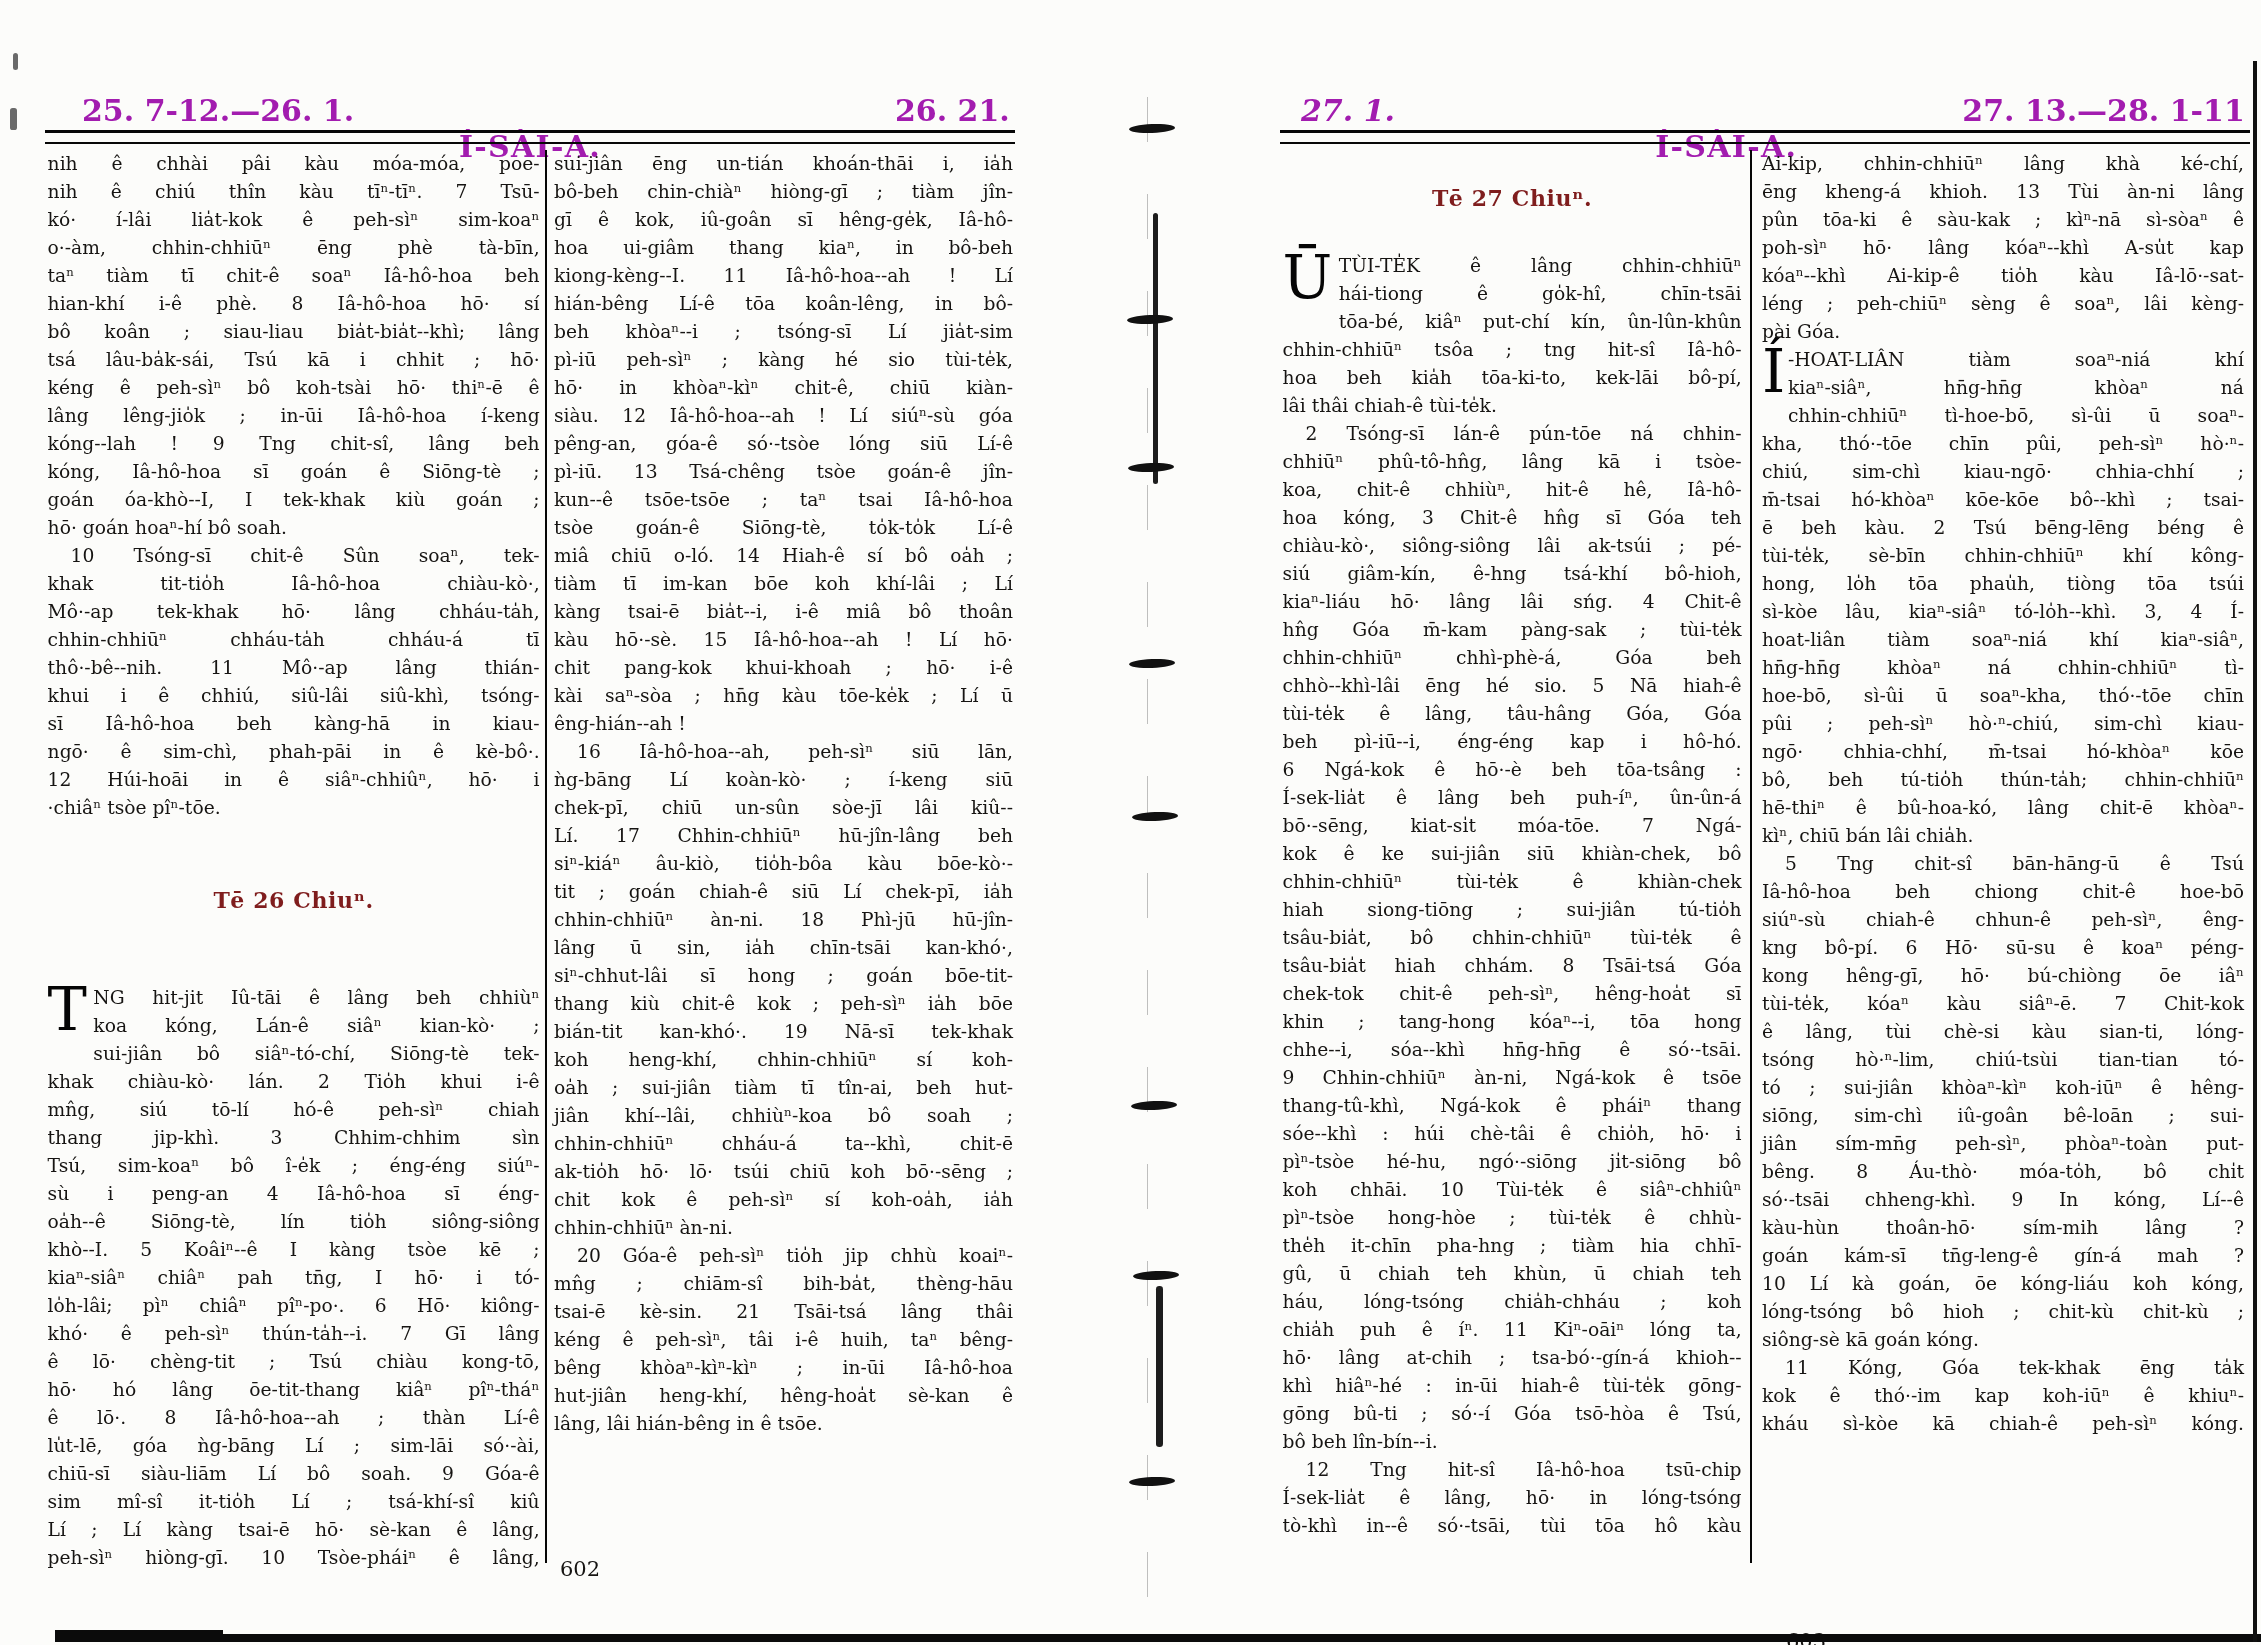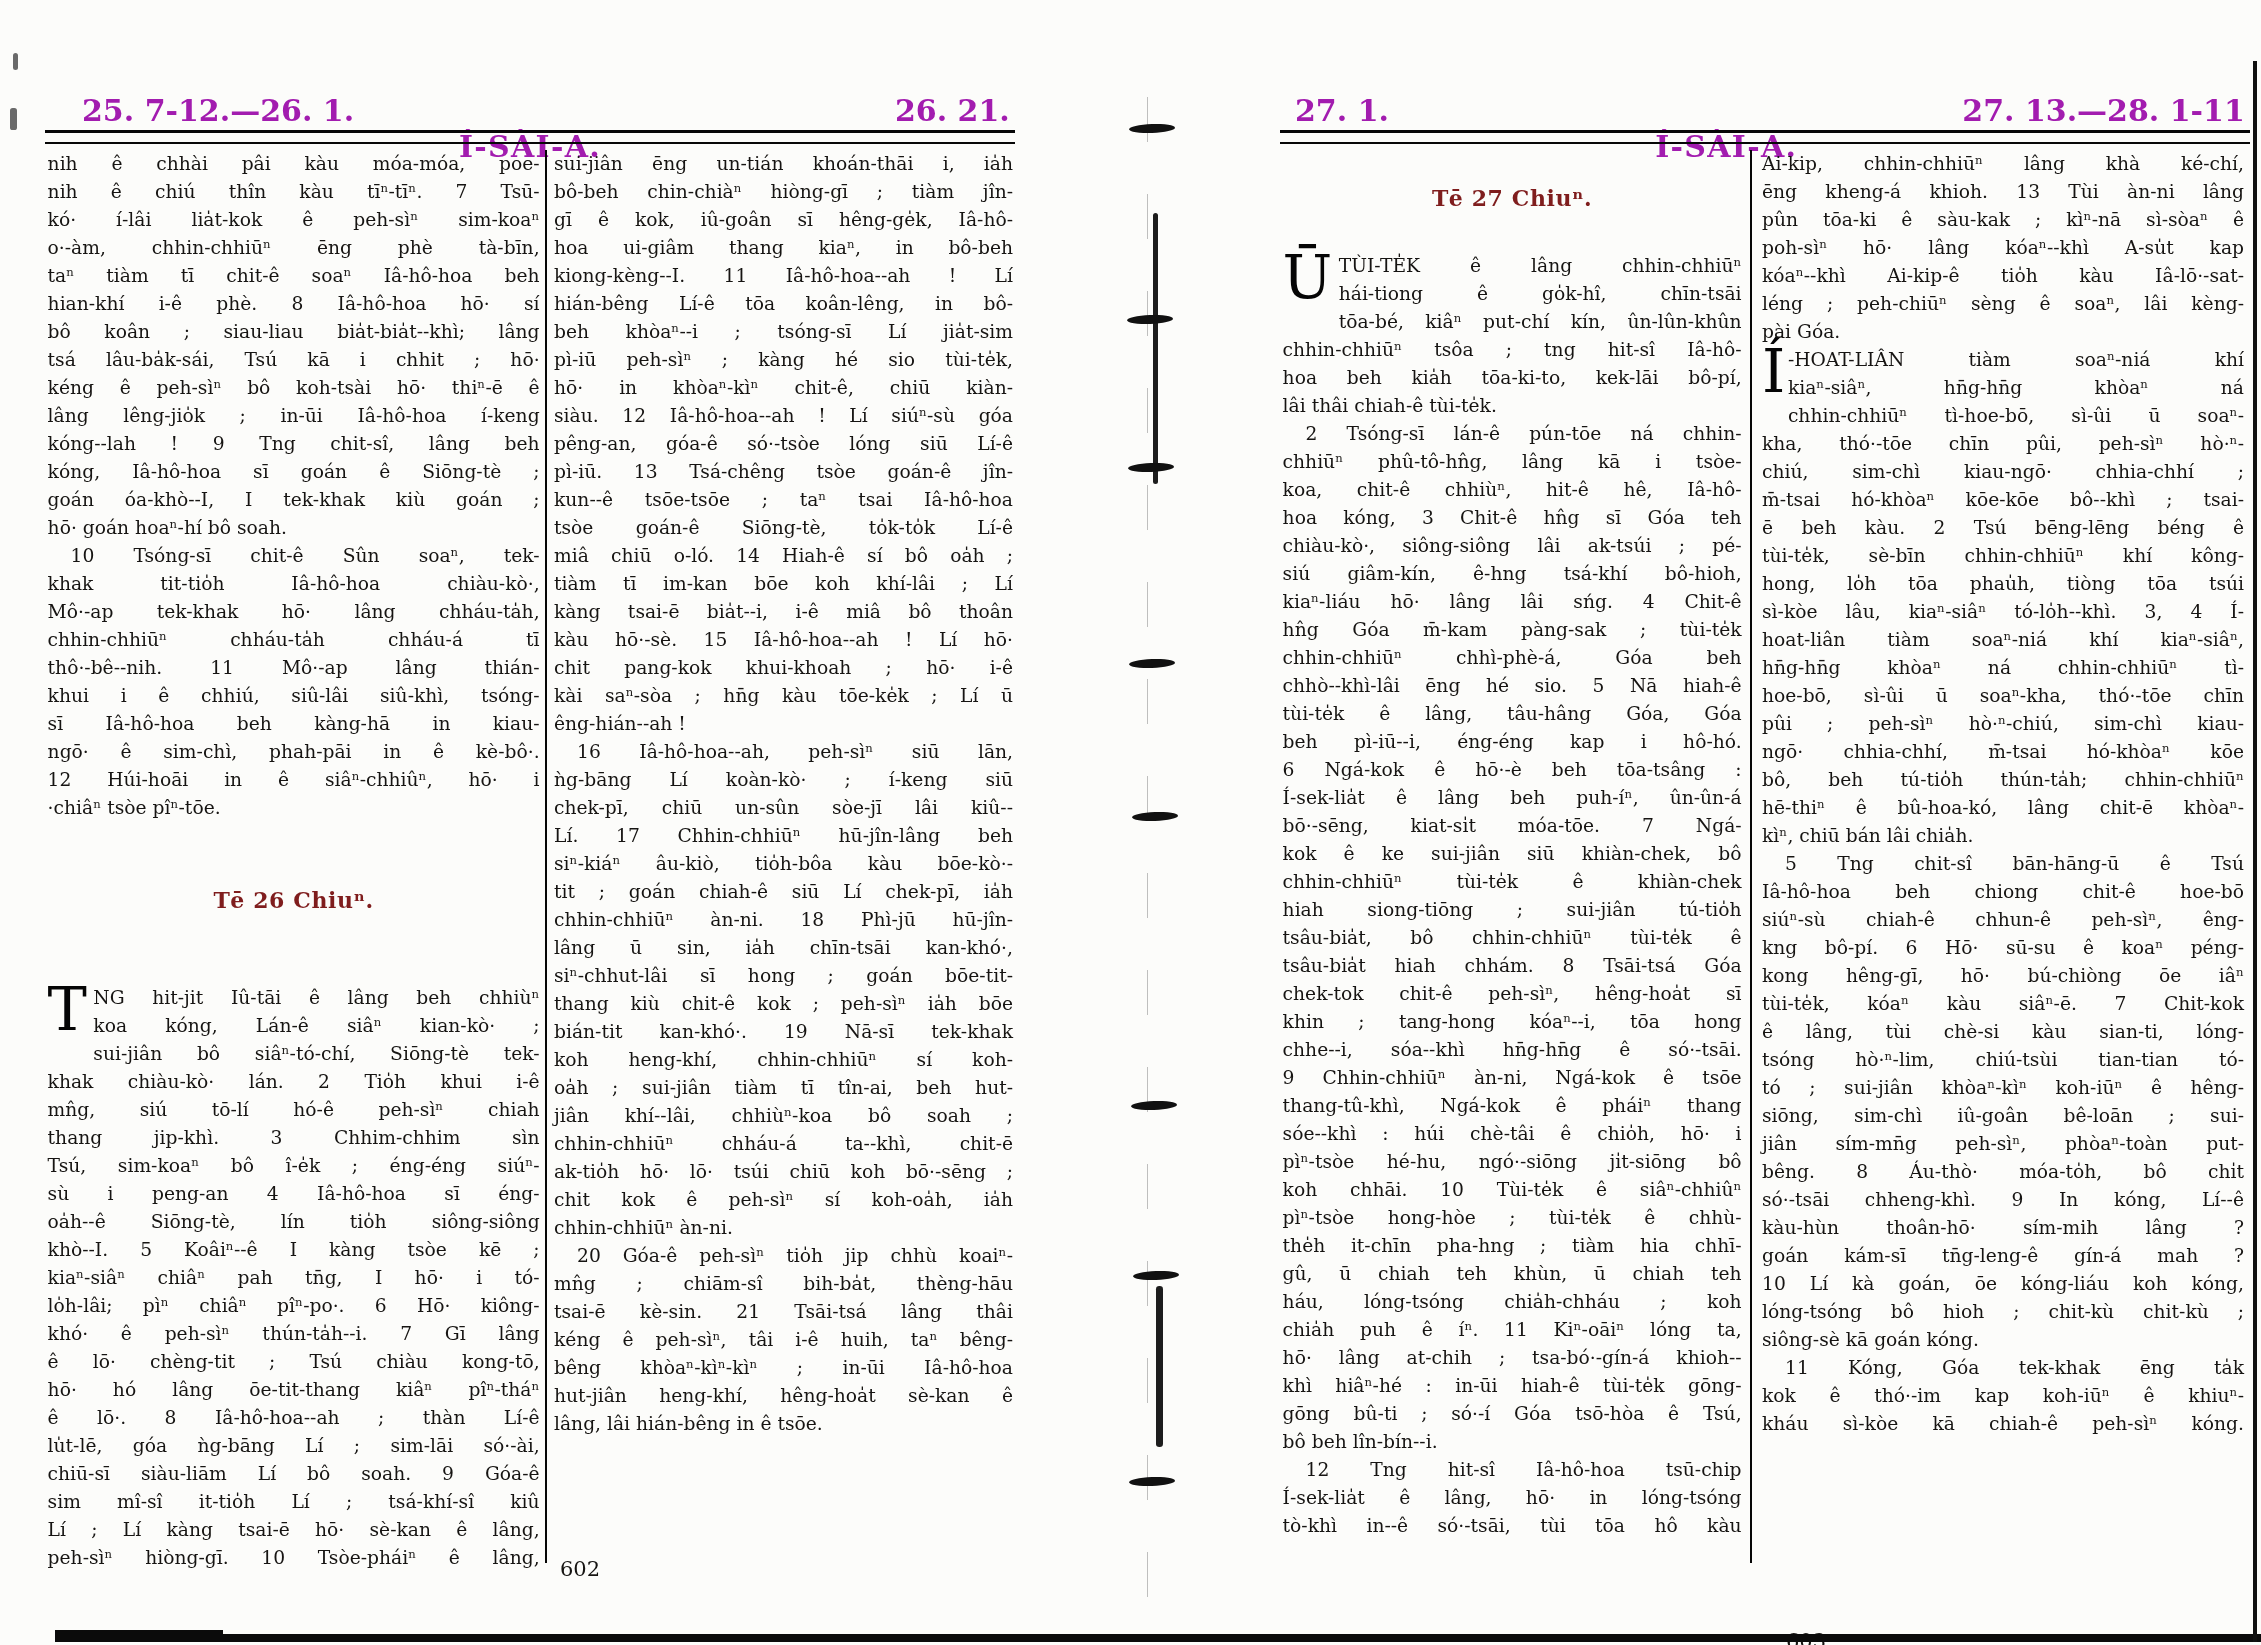--- a/index.html
+++ b/index.html
@@ -5,21 +5,21 @@
   html,body{margin:0;padding:0;background:#e8e6e0;}
   .sheet{position:relative;width:2261px;height:1645px;background:#fcfcfa;overflow:hidden;
          font-family:"DejaVu Serif", serif;color:#161412;}
   
   .page{position:absolute;top:0;height:1645px;width:970px;}
   #pageL{left:45px;} #pageR{left:1280px;}
   .header{position:absolute;top:93px;left:0;right:0;height:30px;font-weight:700;font-size:30px;color:#a21caf;}
   .h-left{position:absolute;top:0;}
   .h-center{position:absolute;top:0;left:50%;transform:translateX(-50%);letter-spacing:1.3px;margin-top:36px;}
   .h-right{position:absolute;top:0;right:5.2px;}
-  #pageL .h-left{left:37px;} #pageR .h-left{left:15px;}
+  #pageL .h-left{left:37px;} #pageR .h-left{left:21px;font-style:italic;}
   #pageR .h-center{left:46%;}
   .rule{position:absolute;left:0;right:0;top:130px;height:9px;
         border-top:3.2px solid #070707;border-bottom:2.6px solid #070707;}
   .cols{position:absolute;top:150px;left:0;right:0;height:1418px;}
   .col{position:absolute;top:0;}
   #pageL .col1{left:2.6px;width:492px;}
   #pageL .col2{left:509px;width:459px;}
   #pageR .col1{left:2.6px;width:459px;}
   #pageR .col2{left:482px;width:482px;}
   .divider{position:absolute;top:0;height:1413px;width:1.9px;background:#060606;}

